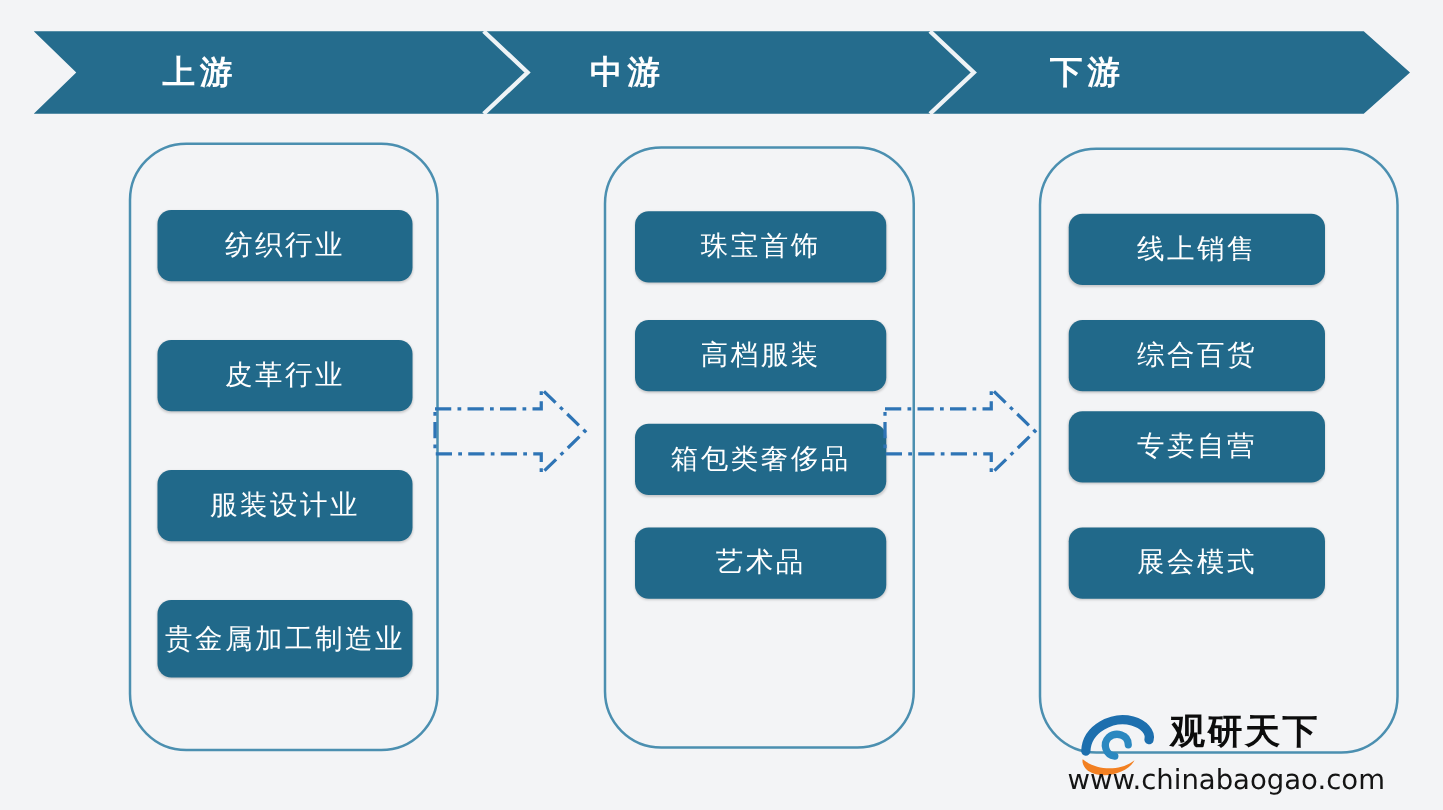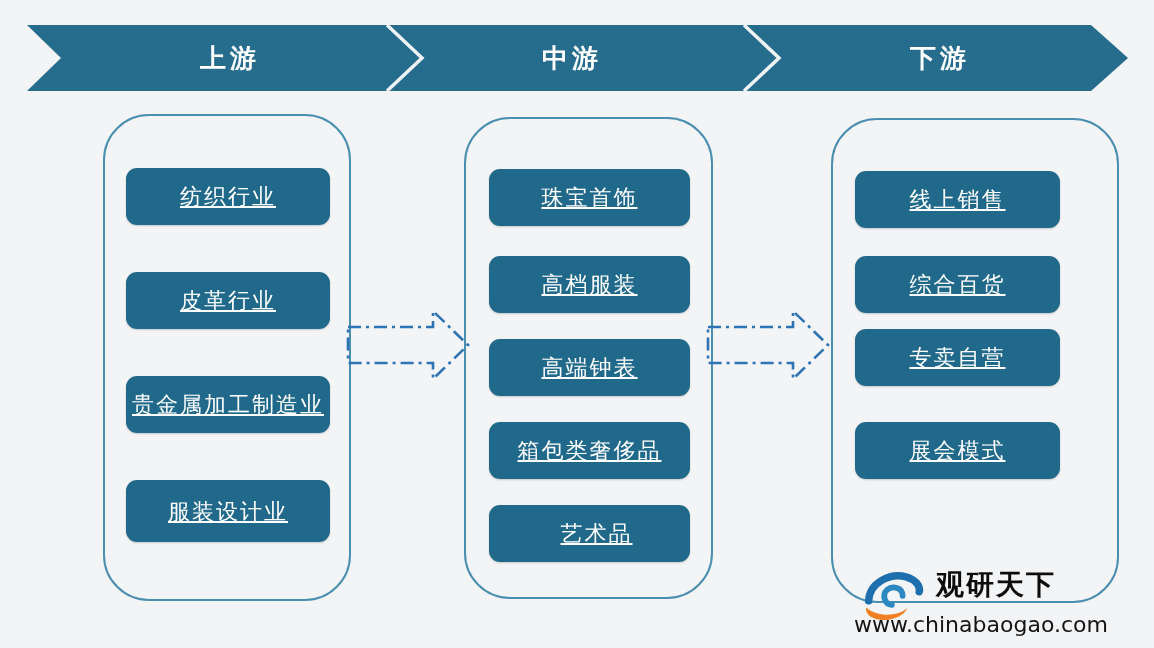--- a/index.html
+++ b/index.html
@@ -6,41 +6,40 @@
   body{
     width:1154px;height:648px;position:relative;overflow:hidden;
     background:#f3f4f6;
     font-family:"DejaVu Sans","Liberation Sans",sans-serif;
   }
   
   #banner-svg{position:absolute;left:0;top:0;width:1154px;height:120px;}
   .banner-label{
     position:absolute;top:41px;height:34px;width:200px;
     color:#ffffff;font-size:26px;font-weight:600;letter-spacing:4px;
-    text-align:center;line-height:34px;
+    line-height:34px;
   }
   #banner-label-upstream{left:130px;}
   #banner-label-midstream{left:472px;}
   #banner-label-downstream{left:840px;}
   
   .stage-container{
     position:absolute;border:2px solid #4b8fb0;border-radius:46px;
     background:transparent;box-sizing:border-box;
   }
   #container-upstream{left:103px;top:114px;width:248px;height:487px;}
-  #container-midstream{left:464px;top:117px;width:249px;height:482px;}
+  #container-midstream{left:483px;top:117px;width:249px;height:482px;}
   #container-downstream{left:831px;top:118px;width:288px;height:485px;}
   
   .node{
     position:absolute;background:#21698a;border-radius:11px;
     color:#ffffff;font-size:22px;font-weight:500;line-height:27px;
     display:flex;align-items:center;justify-content:center;text-align:center;
     padding:0 6px;box-sizing:border-box;letter-spacing:2px;
     box-shadow:0 1px 2px rgba(0,0,0,0.18);
-    text-decoration:underline;
   }
   #container-upstream .node{left:21px;width:204px;height:57px;}
   #container-upstream .node:nth-of-type(1){top:52px;}
   #container-upstream .node:nth-of-type(2){top:156px;}
   #container-upstream .node:nth-of-type(3){top:260px;}
   #container-upstream .node:nth-of-type(4){top:364px;height:62px;}
   #container-midstream .node{left:23px;width:201px;height:57px;}
   #container-midstream .node:nth-of-type(1){top:50px;}
   #container-midstream .node:nth-of-type(2){top:137px;}
   #container-midstream .node:nth-of-type(3){top:220px;}
@@ -75,28 +74,27 @@
   <polyline points="387,25 422,58 387,91" fill="none" stroke="#eef3f6" stroke-width="3.5"></polyline>
   <polyline points="744,25 779,58 744,91" fill="none" stroke="#eef3f6" stroke-width="3.5"></polyline>
 </svg>
 <div class="banner-label" id="banner-label-upstream">上游</div>
 <div class="banner-label" id="banner-label-midstream">中游</div>
 <div class="banner-label" id="banner-label-downstream">下游</div>
 
 <div class="stage-container" id="container-upstream">
   <div class="node">纺织行业</div>
   <div class="node">皮革行业</div>
+  <div class="node">服装设计业</div>
   <div class="node">贵金属加工制造业</div>
-  <div class="node">服装设计业</div>
 </div>
 
 <div class="stage-container" id="container-midstream">
   <div class="node">珠宝首饰</div>
   <div class="node">高档服装</div>
-  <div class="node">高端钟表</div>
   <div class="node">箱包类奢侈品</div>
   <div class="node">艺术品</div>
 </div>
 
 <div class="stage-container" id="container-downstream">
   <div class="node">线上销售</div>
   <div class="node">综合百货</div>
   <div class="node">专卖自营</div>
   <div class="node">展会模式</div>
 </div>

